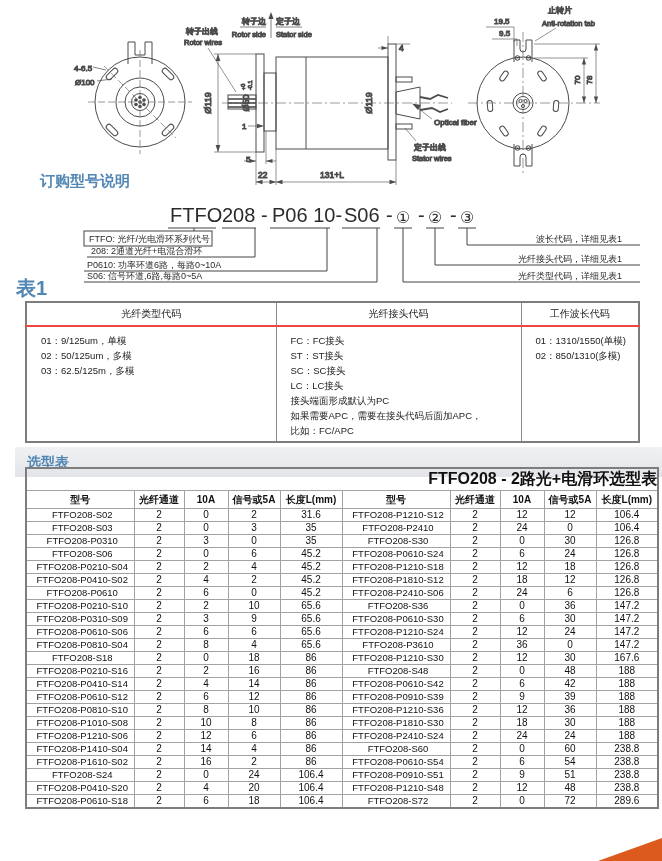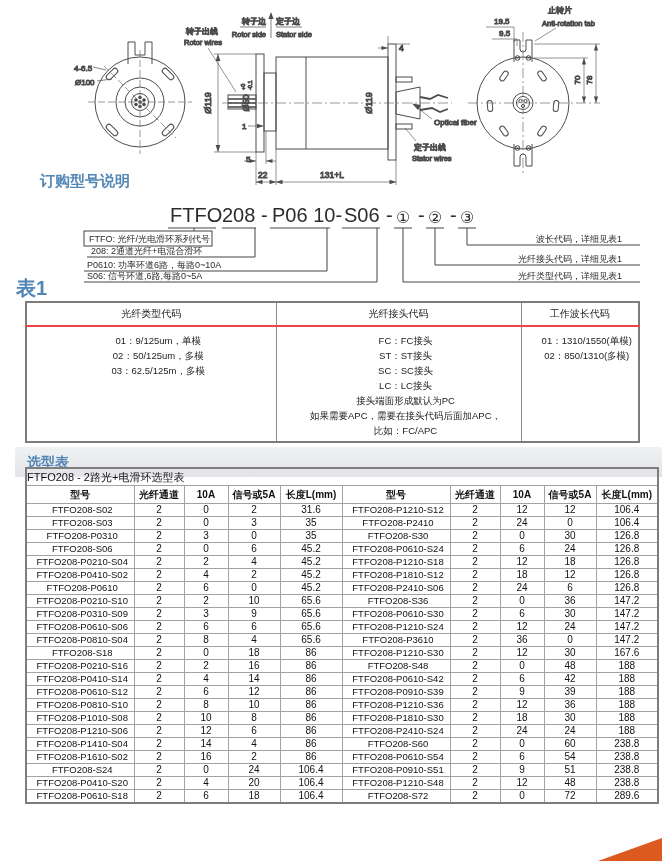--- a/index.html
+++ b/index.html
@@ -9,33 +9,33 @@
     font-family:"Liberation Sans","DejaVu Sans",sans-serif;
   }
   .abs{position:absolute;}
   svg text{font-family:"Liberation Sans","DejaVu Sans",sans-serif;fill:#2b2b2b;}
   .blue{color:#5286b4;font-weight:bold;}
   #sec1-title{left:16px;top:172px;font-size:15px;margin-left:24px;}
   #table1-title{left:16px;top:275px;font-size:20px;}
   
   #table1{left:25px;top:301px;width:613px;border-collapse:collapse;table-layout:fixed;
           border:2px solid #7d7d7d;font-size:9.5px;}
-  #table1 td{border:1px solid #8c8c8c;vertical-align:top;text-align:center;}
+  #table1 td{border:1px solid #8c8c8c;vertical-align:top;}
   #table1 tr.hdr td{height:20px;text-align:center;vertical-align:middle;font-size:10px;color:#222;
           border-bottom:2px solid #ef4444;}
   #table1 tr.body td{height:108px;padding:6px 0 0 14px;line-height:15px;color:#222;}
   
   #sel-bar{left:15px;top:447px;width:647px;height:30px;
            background:linear-gradient(#eff1f3,#e2e4e8);}
   #sel-bar span{display:inline-block;margin:7px 0 9px 12px;font-size:14px;text-decoration:underline;}
   
   #sel-table{left:25px;top:467px;width:633px;border-collapse:collapse;table-layout:fixed;
              border:2px solid #7d7d7d;font-size:10px;color:#111;}
   #sel-table td,#sel-table th{border:1px solid #a2a2a2;padding:0;}
-  #sel-table .title-cell{height:16px;text-align:left;font-weight:normal;font-size:11px;}
+  #sel-table .title-cell{height:16px;text-align:right;font-weight:bold;font-size:16px;}
   #sel-table thead th{height:17px;text-align:center;font-weight:bold;font-size:10px;}
   #sel-table tbody td{height:12px;line-height:12px;text-align:center;font-size:10px;}
   #sel-table tbody td.model{text-align:center;padding-left:4px;font-size:9.5px;white-space:nowrap;overflow:hidden;}
   #corner-swoosh{left:598px;top:836px;}
 </style>
 </head>
 <body>
 
 <svg class="abs" style="left:0;top:0" width="662" height="196" viewBox="0 0 662 196">
   <g fill="none" stroke="#4c4c4c" stroke-width="1">

